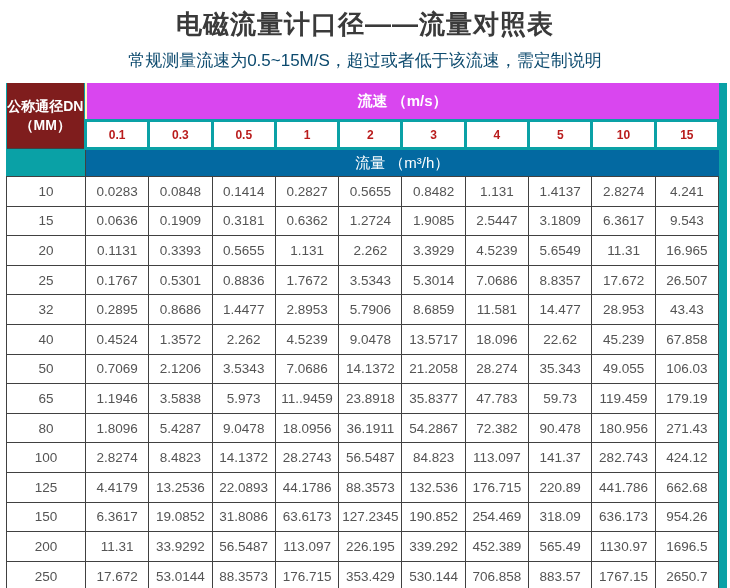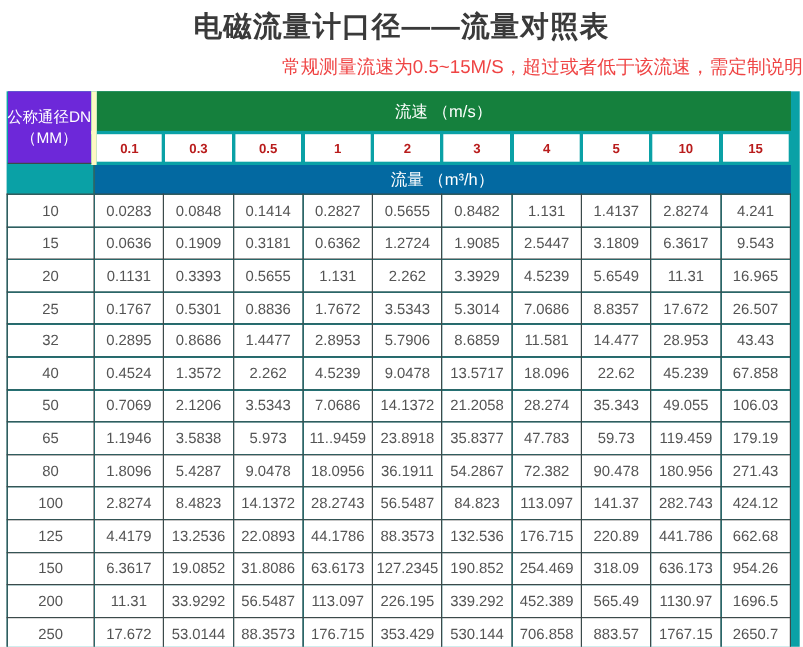--- a/index.html
+++ b/index.html
@@ -15,24 +15,24 @@
     margin: 0;
     padding-top: 7px;
     text-align: center;
     font-size: 26px;
     font-weight: bold;
     color: #3a3a3a;
     letter-spacing: 1px;
   }
   .subtitle {
     margin: 7px 0 11px 0;
-    text-align: right;
+    text-align: center;
     font-size: 17px;
     font-weight: normal;
-    color: #ef4444;
+    color: #0c4a6e;
   }
   .table-wrap {
     margin-left: 6px;
     width: 721px;
     box-sizing: border-box;
     background: #0aa1a6;
     padding: 0 7px 6px 0;
   }
   table {
     width: 100%;
@@ -42,32 +42,32 @@
   col.dn-col { width: 79px; }
   th, td {
     text-align: center;
     vertical-align: middle;
     padding: 0;
     overflow: hidden;
     white-space: nowrap;
   }
   
   .corner {
-    background: #6d28d9;
+    background: #7f1d1d;
     color: #ffffff;
-    font-weight: normal;
+    font-weight: bold;
     font-size: 14px;
     line-height: 19px;
     height: 64px;
-    border-right: 5px solid #fef9c3;
+    border-right: 2px solid #fef9c3;
   }
   .vel-head {
-    background: #15803d;
+    background: #d946ef;
     color: #ffffff;
-    font-weight: normal;
+    font-weight: bold;
     font-size: 15px;
     height: 36px;
     border-left: 1px solid #414141;
     text-align: center;
   }
   .empty-corner {
     background: #0aa1a6;
     height: 26px;
     border-top: 1px solid #414141;
     border-right: 1px solid #414141;

